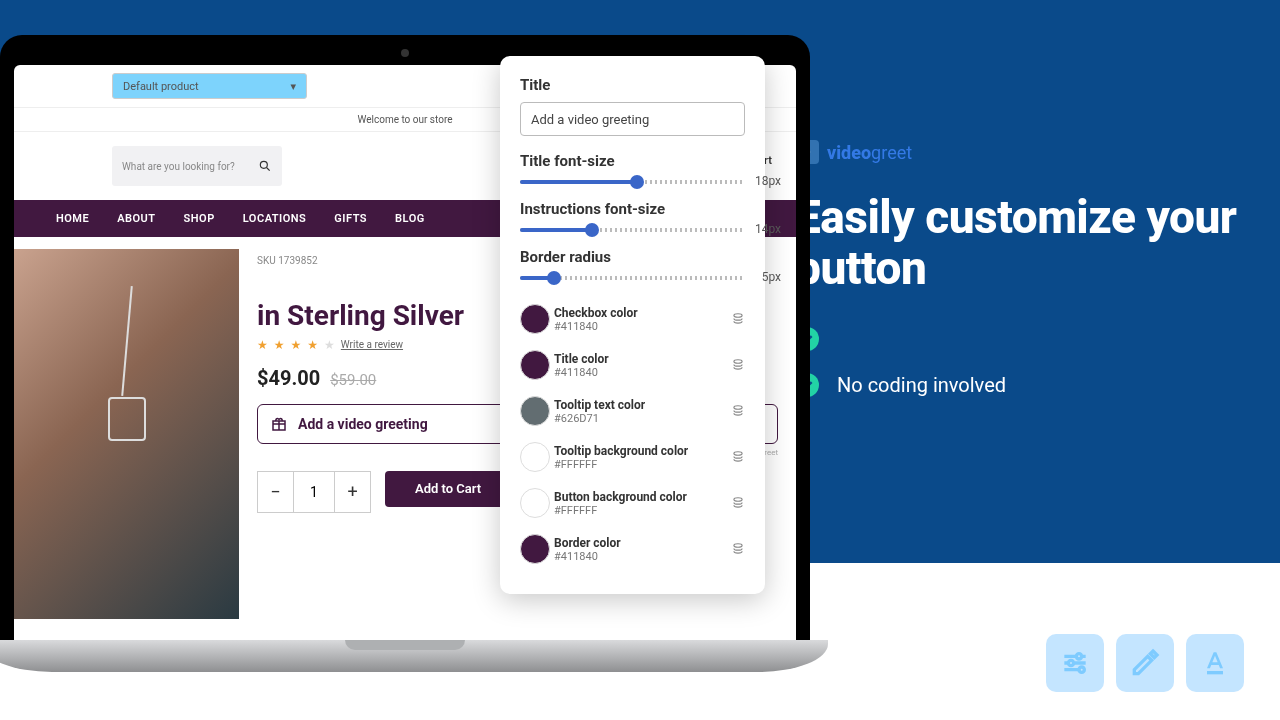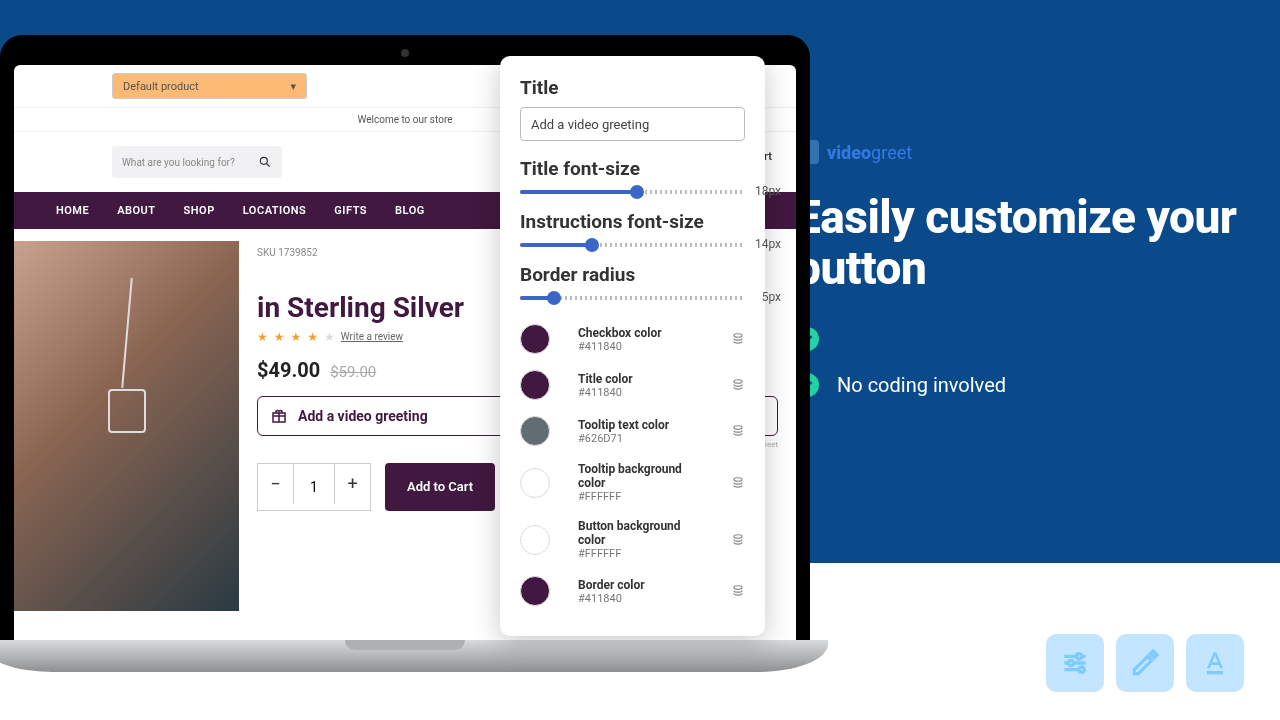--- a/index.html
+++ b/index.html
@@ -29,24 +29,24 @@
 
 .laptop { position:absolute; top:35px; left:0; width:810px; }
 .bezel { background:#000; border-radius:22px 22px 0 0; padding:14px 14px 0 14px; height:605px; }
 .camera { width:8px; height:8px; background:#333; border-radius:50%; margin:0 auto 8px; }
 .screen { background:#fff; height:575px; border-radius:6px 6px 0 0; overflow:hidden; font-size:12px; color:#333; position:relative; }
 .lap-base { height:32px; background:linear-gradient(180deg,#d9dadc 0%,#b8b9bb 45%,#8e8f91 100%); border-radius:0 0 70px 70px/0 0 28px 28px; margin:0 -18px; position:relative; }
 .lap-base::after{content:"";position:absolute;left:50%;top:0;transform:translateX(-50%);width:120px;height:10px;background:#aeb0b2;border-radius:0 0 10px 10px;}
 
 
 .topbar { padding:8px 0 8px 98px; }
-.select { width:195px; height:26px; border:1px solid #ccc; border-radius:3px; display:flex; align-items:center; justify-content:space-between; padding:0 10px; font-size:11px; color:#555; background:#fdba74; }
+.select { width:195px; height:26px; border:1px solid #ccc; border-radius:3px; display:flex; align-items:center; justify-content:space-between; padding:0 10px; font-size:11px; color:#555; background:#7dd3fc; }
 .welcome { text-align:center; font-size:10px; color:#555; padding:6px 0; border-top:1px solid #eee; border-bottom:1px solid #eee; }
 .util { display:flex; align-items:center; padding:14px 24px 14px 98px; gap:24px; }
-.search { flex:0 0 170px; height:32px; background:#f1f1f3; border-radius:3px; display:flex; align-items:center; padding:0 10px; font-size:10px; color:#888; }
+.search { flex:0 0 170px; height:40px; background:#f1f1f3; border-radius:3px; display:flex; align-items:center; padding:0 10px; font-size:10px; color:#888; }
 .search svg{margin-left:auto;}
 .util-spacer{flex:1;}
 .util-item { display:flex; align-items:center; gap:8px; }
 .util-item svg{width:20px;height:20px;}
 .util-label { font-size:11px; font-weight:600; color:#333; line-height:1.1; }
 .util-sub { font-size:9px; color:#888; }
 .navbar { background:#411840; color:#fff; display:flex; gap:28px; padding:12px 0 12px 42px; font-size:11px; font-weight:600; letter-spacing:.5px; }
 .navbar span{cursor:pointer;}
 
 .product { display:flex; padding:0; }
@@ -67,33 +67,33 @@
 .greet-btn svg{width:18px;height:18px;color:#411840;}
 .greet-text{font-size:14px;font-weight:700;color:#411840;flex:1;}
 .greet-dot{width:8px;height:8px;background:#411840;border-radius:50%;margin-right:auto;}
 .greet-price{font-size:12px;font-weight:600;color:#333;}
 .poweredby{font-size:8px;color:#aaa;text-align:right;margin-bottom:14px;}
 .cart-row{display:flex;gap:14px;}
 .qty{display:flex;border:1px solid #ccc;}
 .qty button{width:36px;height:40px;background:#fff;border:none;border-right:1px solid #ccc;font-size:18px;color:#333;cursor:pointer;}
 .qty button:last-child{border-right:none;border-left:1px solid #ccc;}
 .qty input{width:40px;text-align:center;border:none;font-size:14px;}
-.addcart{flex:0 0 auto; padding:0 22px;height:48px;background:#411840;color:#fff;border:none;border-radius:4px;font-size:13px;font-weight:600;cursor:pointer;}
+.addcart{flex:0 0 auto; padding:0 30px;height:36px;background:#411840;color:#fff;border:none;border-radius:4px;font-size:13px;font-weight:600;cursor:pointer;}
 
 
 .settings { position:absolute; top:56px; left:500px; width:265px; background:#fff; border-radius:10px; box-shadow:0 6px 28px rgba(0,0,0,.22); padding:20px 20px 22px 20px; z-index:10; }
-.s-label { font-size:19px; font-weight:700; color:#333; margin-bottom:8px; }
+.s-label { font-size:15px; font-weight:700; color:#333; margin-bottom:8px; }
 .s-input { width:100%; height:34px; border:1px solid #bbb; border-radius:4px; padding:0 10px; font-size:13px; color:#444; margin-bottom:16px; }
 .slider-row { margin-bottom:16px; }
 .slider-track { position:relative; height:4px; background:repeating-linear-gradient(90deg,#bbb 0 2px,transparent 2px 5px); border-radius:2px; margin-top:10px; }
 .slider-fill { position:absolute; left:0; top:0; height:4px; background:#3a66c8; border-radius:2px; }
 .slider-thumb { position:absolute; top:50%; width:14px; height:14px; background:#3a66c8; border-radius:50%; transform:translate(-50%,-50%); }
 .slider-val { position:absolute; right:-36px; top:-6px; font-size:12px; color:#555; }
 .colors { margin-top:6px; }
-.color-row { display:flex; align-items:center; gap:28px; padding:8px 0; }
+.color-row { display:flex; align-items:center; gap:4px; padding:8px 0; }
 .swatch { width:30px; height:30px; border-radius:50%; flex-shrink:0; border:1px solid #ddd; }
 .color-meta { flex:1; }
 .color-name { font-size:12px; font-weight:700; color:#333; }
 .color-hex { font-size:11px; color:#777; }
 .stack-icon { width:14px; height:14px; color:#888; }
 </style>
 </head>
 <body>
 
 <div class="bg-blue-band"></div>

